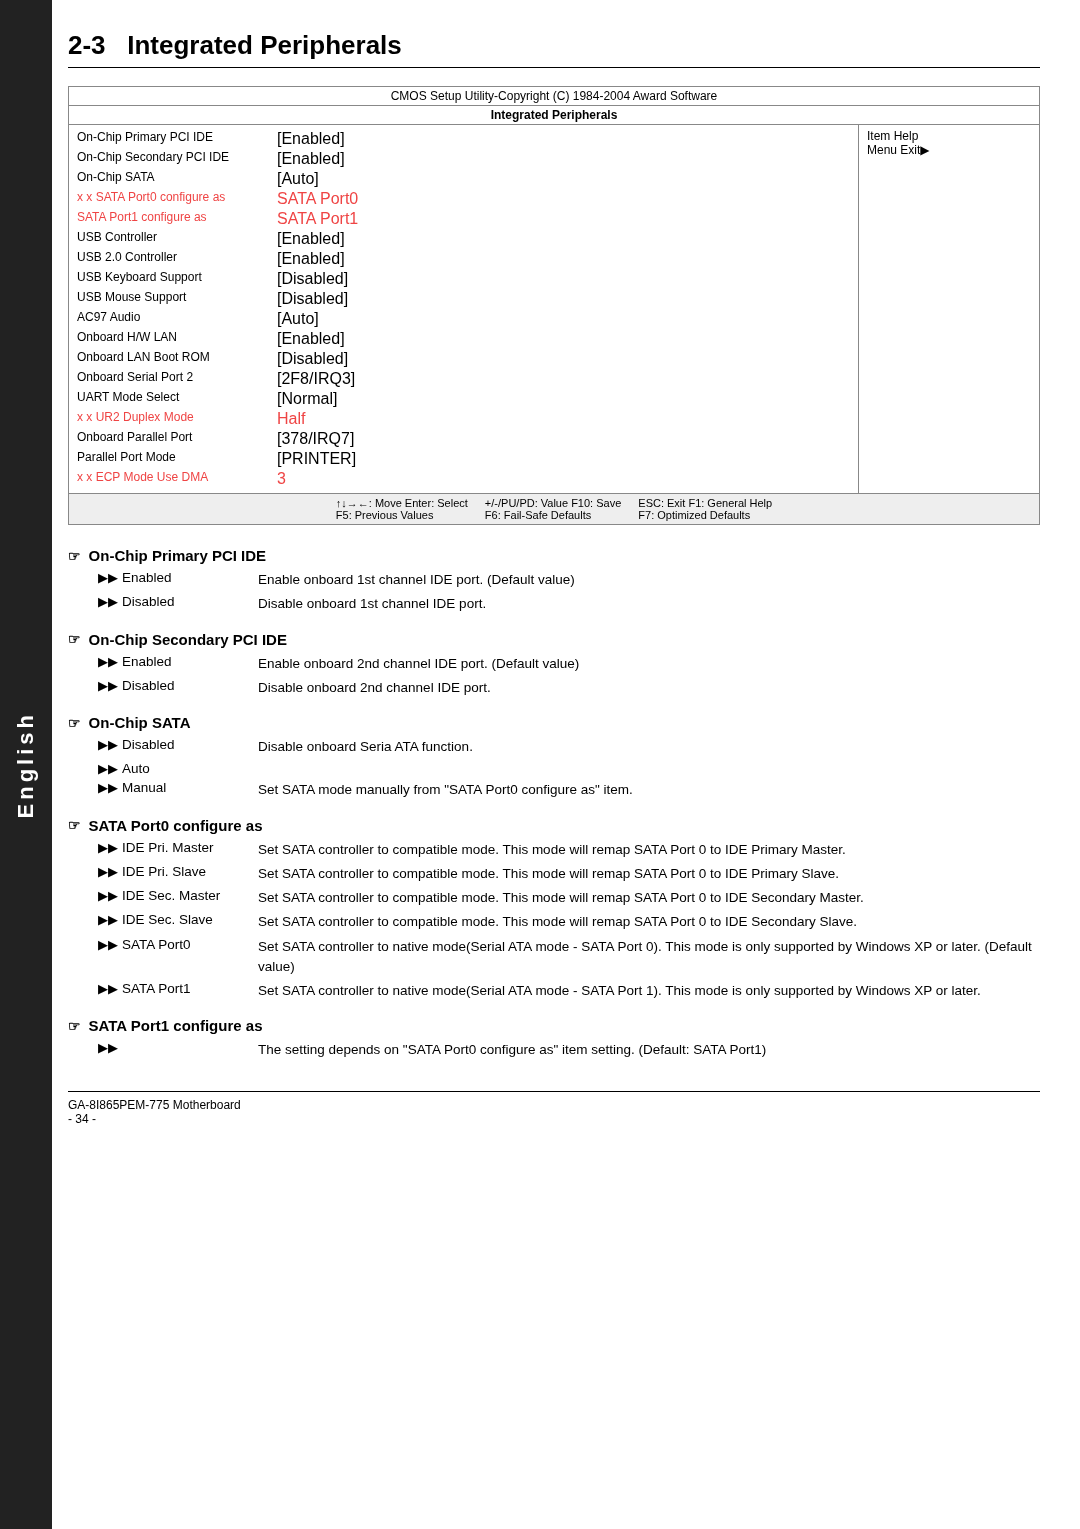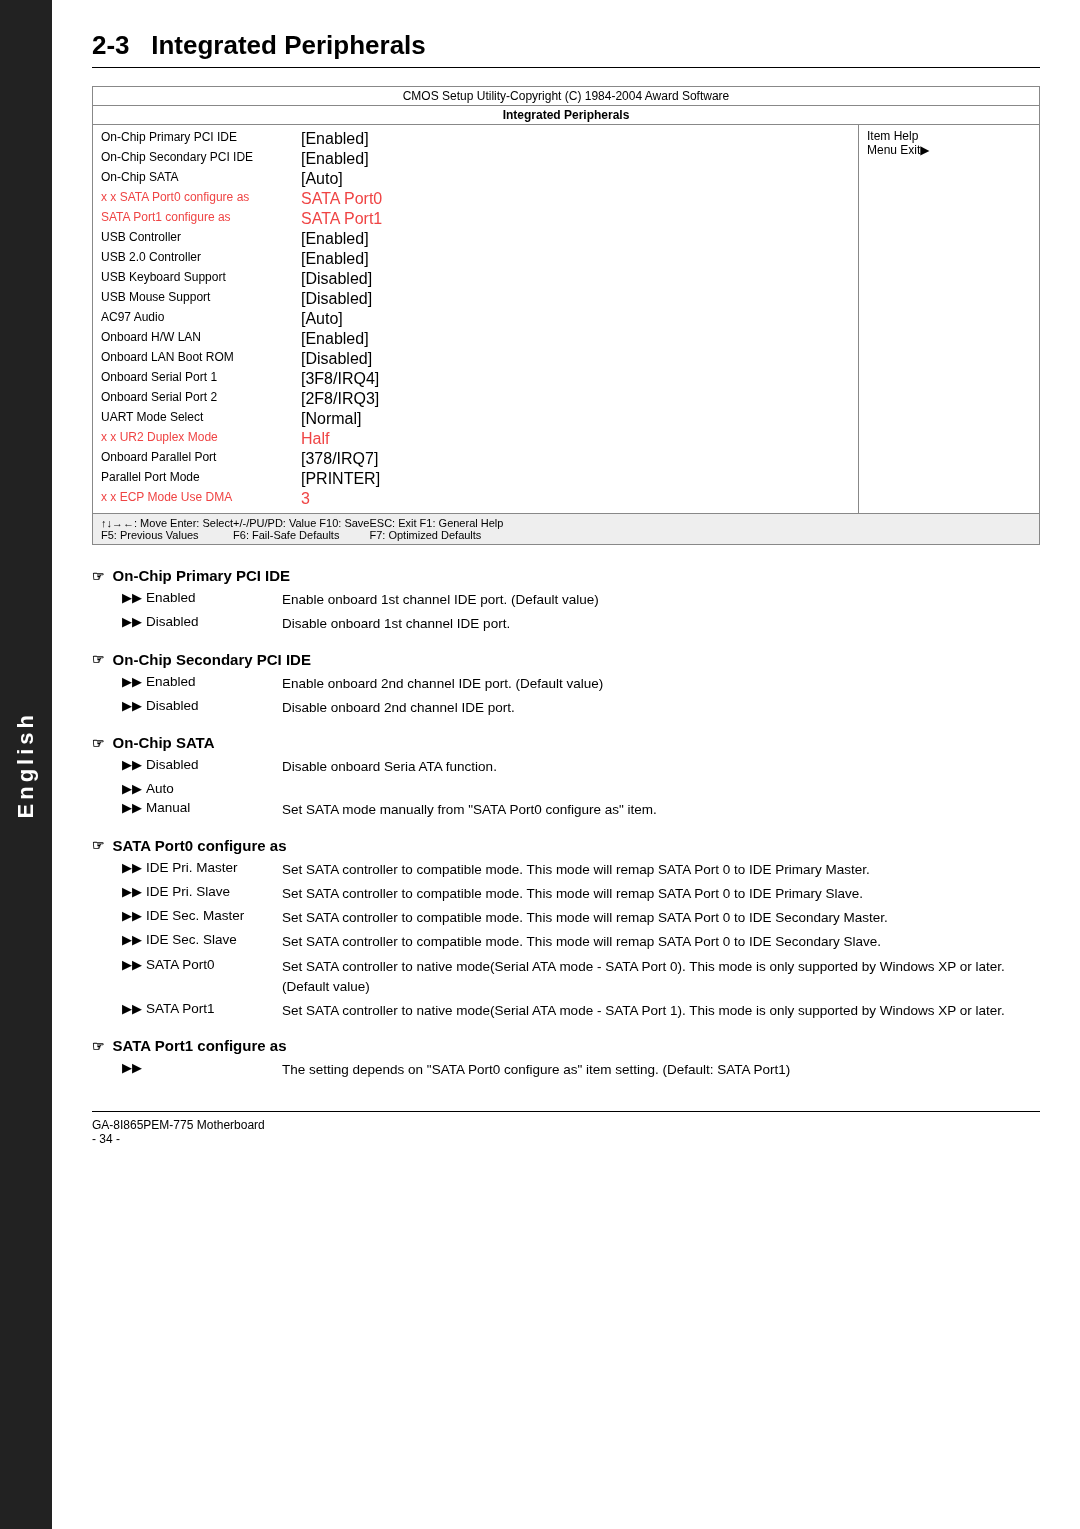--- a/index.html
+++ b/index.html
@@ -25,21 +25,21 @@
     }
     .sidebar-text {
       color: #fff;
       font-size: 22px;
       font-weight: bold;
       writing-mode: vertical-rl;
       transform: rotate(180deg);
       letter-spacing: 4px;
     }
     .main-content {
-      margin-left: 52px;
+      margin-left: 28px;
       padding: 30px 40px 40px 40px;
     }
     h1.page-title {
       font-size: 26px;
       font-weight: bold;
       margin-bottom: 18px;
       border-bottom: 1px solid #000;
       padding-bottom: 6px;
     }
     
@@ -88,24 +88,25 @@
     .bios-row-value {
       font-size: 16px;
     }
     .bios-row.x-row .bios-row-label::before {
       content: 'x  ';
       font-size: 12px;
     }
     .bios-footer {
       border-top: 1px solid #888;
       display: flex;
-      justify-content: flex-start;
+      justify-content: center;
       padding: 3px 8px;
       font-size: 11px;
       background: #eee;
+      gap: 17px;
     }
     .footer-col {
       display: flex;
       flex-direction: column;
       font-size: 11px;
     }
     
     .section-heading {
       font-size: 15px;
       font-weight: bold;
@@ -211,24 +212,20 @@
           </div>
           <div class="bios-row">
             <span class="bios-row-label">   Onboard H/W LAN</span>
             <span class="bios-row-value">[Enabled]</span>
           </div>
           <div class="bios-row">
             <span class="bios-row-label">   Onboard LAN Boot ROM</span>
             <span class="bios-row-value">[Disabled]</span>
           </div>
           <div class="bios-row">
-            <span class="bios-row-label">   Onboard Serial Port 1</span>
-            <span class="bios-row-value">[3F8/IRQ4]</span>
-          </div>
-          <div class="bios-row">
             <span class="bios-row-label">   Onboard Serial Port 2</span>
             <span class="bios-row-value">[2F8/IRQ3]</span>
           </div>
           <div class="bios-row">
             <span class="bios-row-label">   UART Mode Select</span>
             <span class="bios-row-value">[Normal]</span>
           </div>
           <div class="bios-row disabled-row x-row">
             <span class="bios-row-label">x  UR2 Duplex Mode</span>
             <span class="bios-row-value">Half</span>

